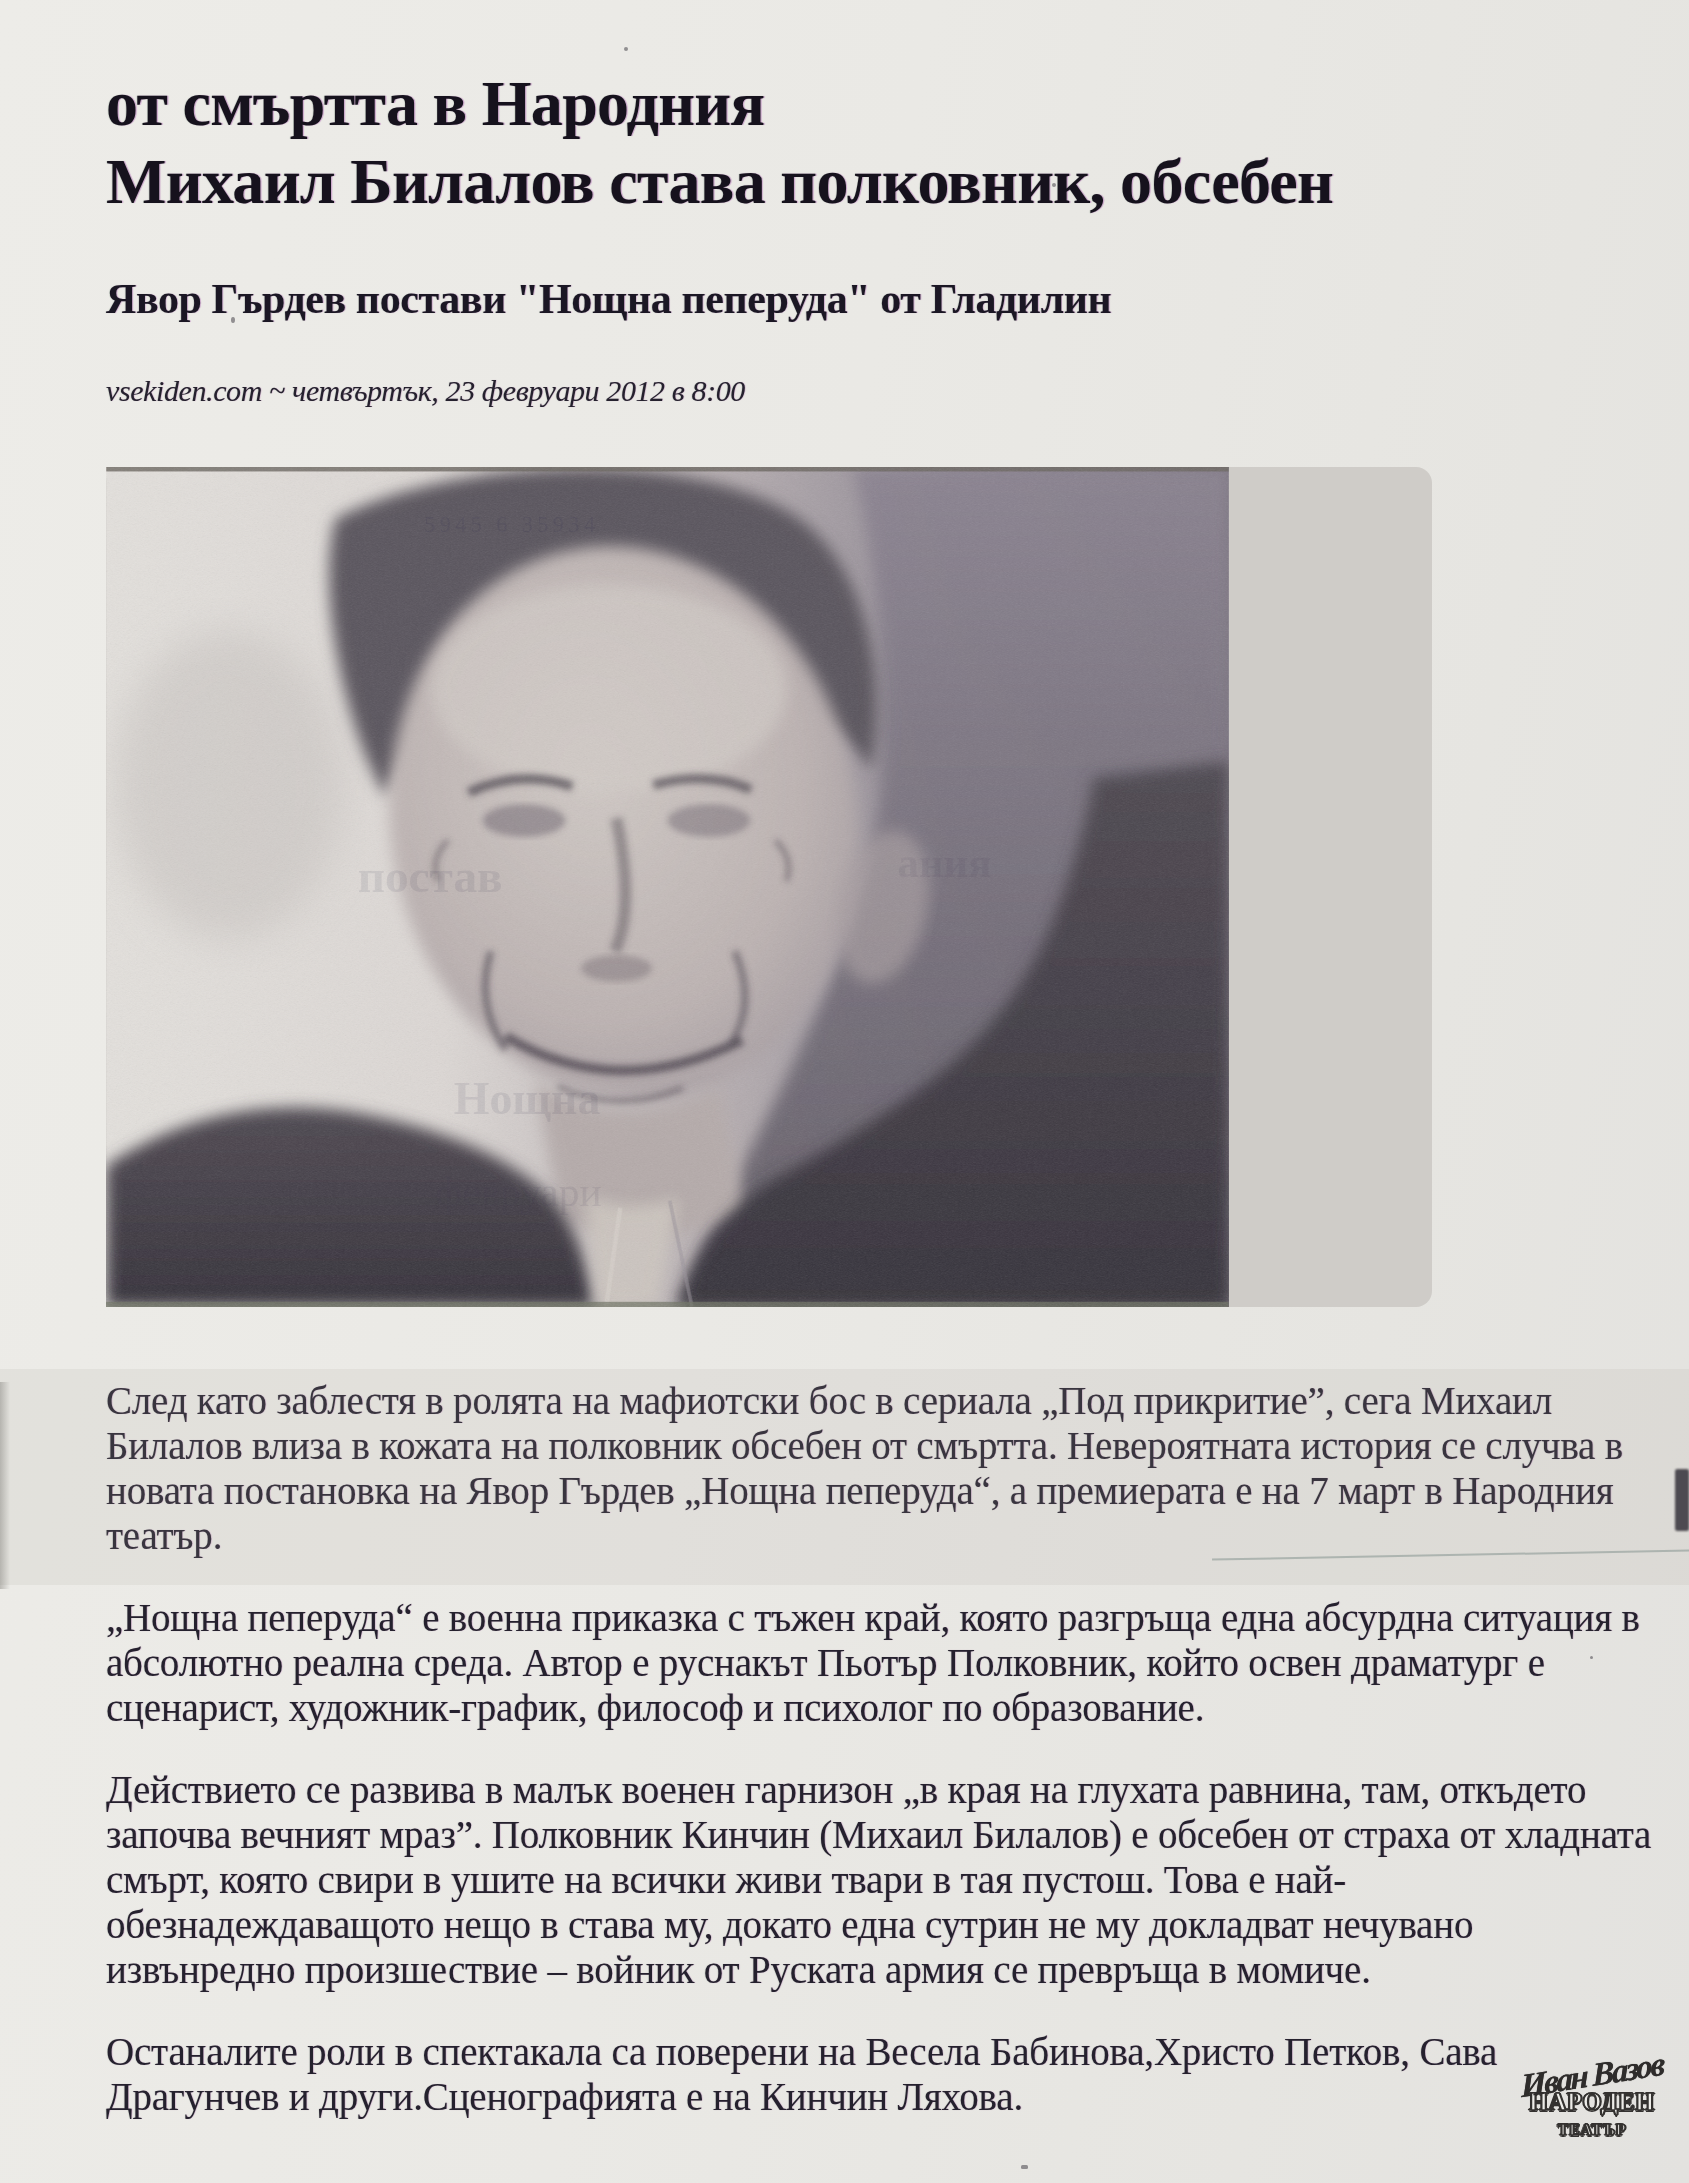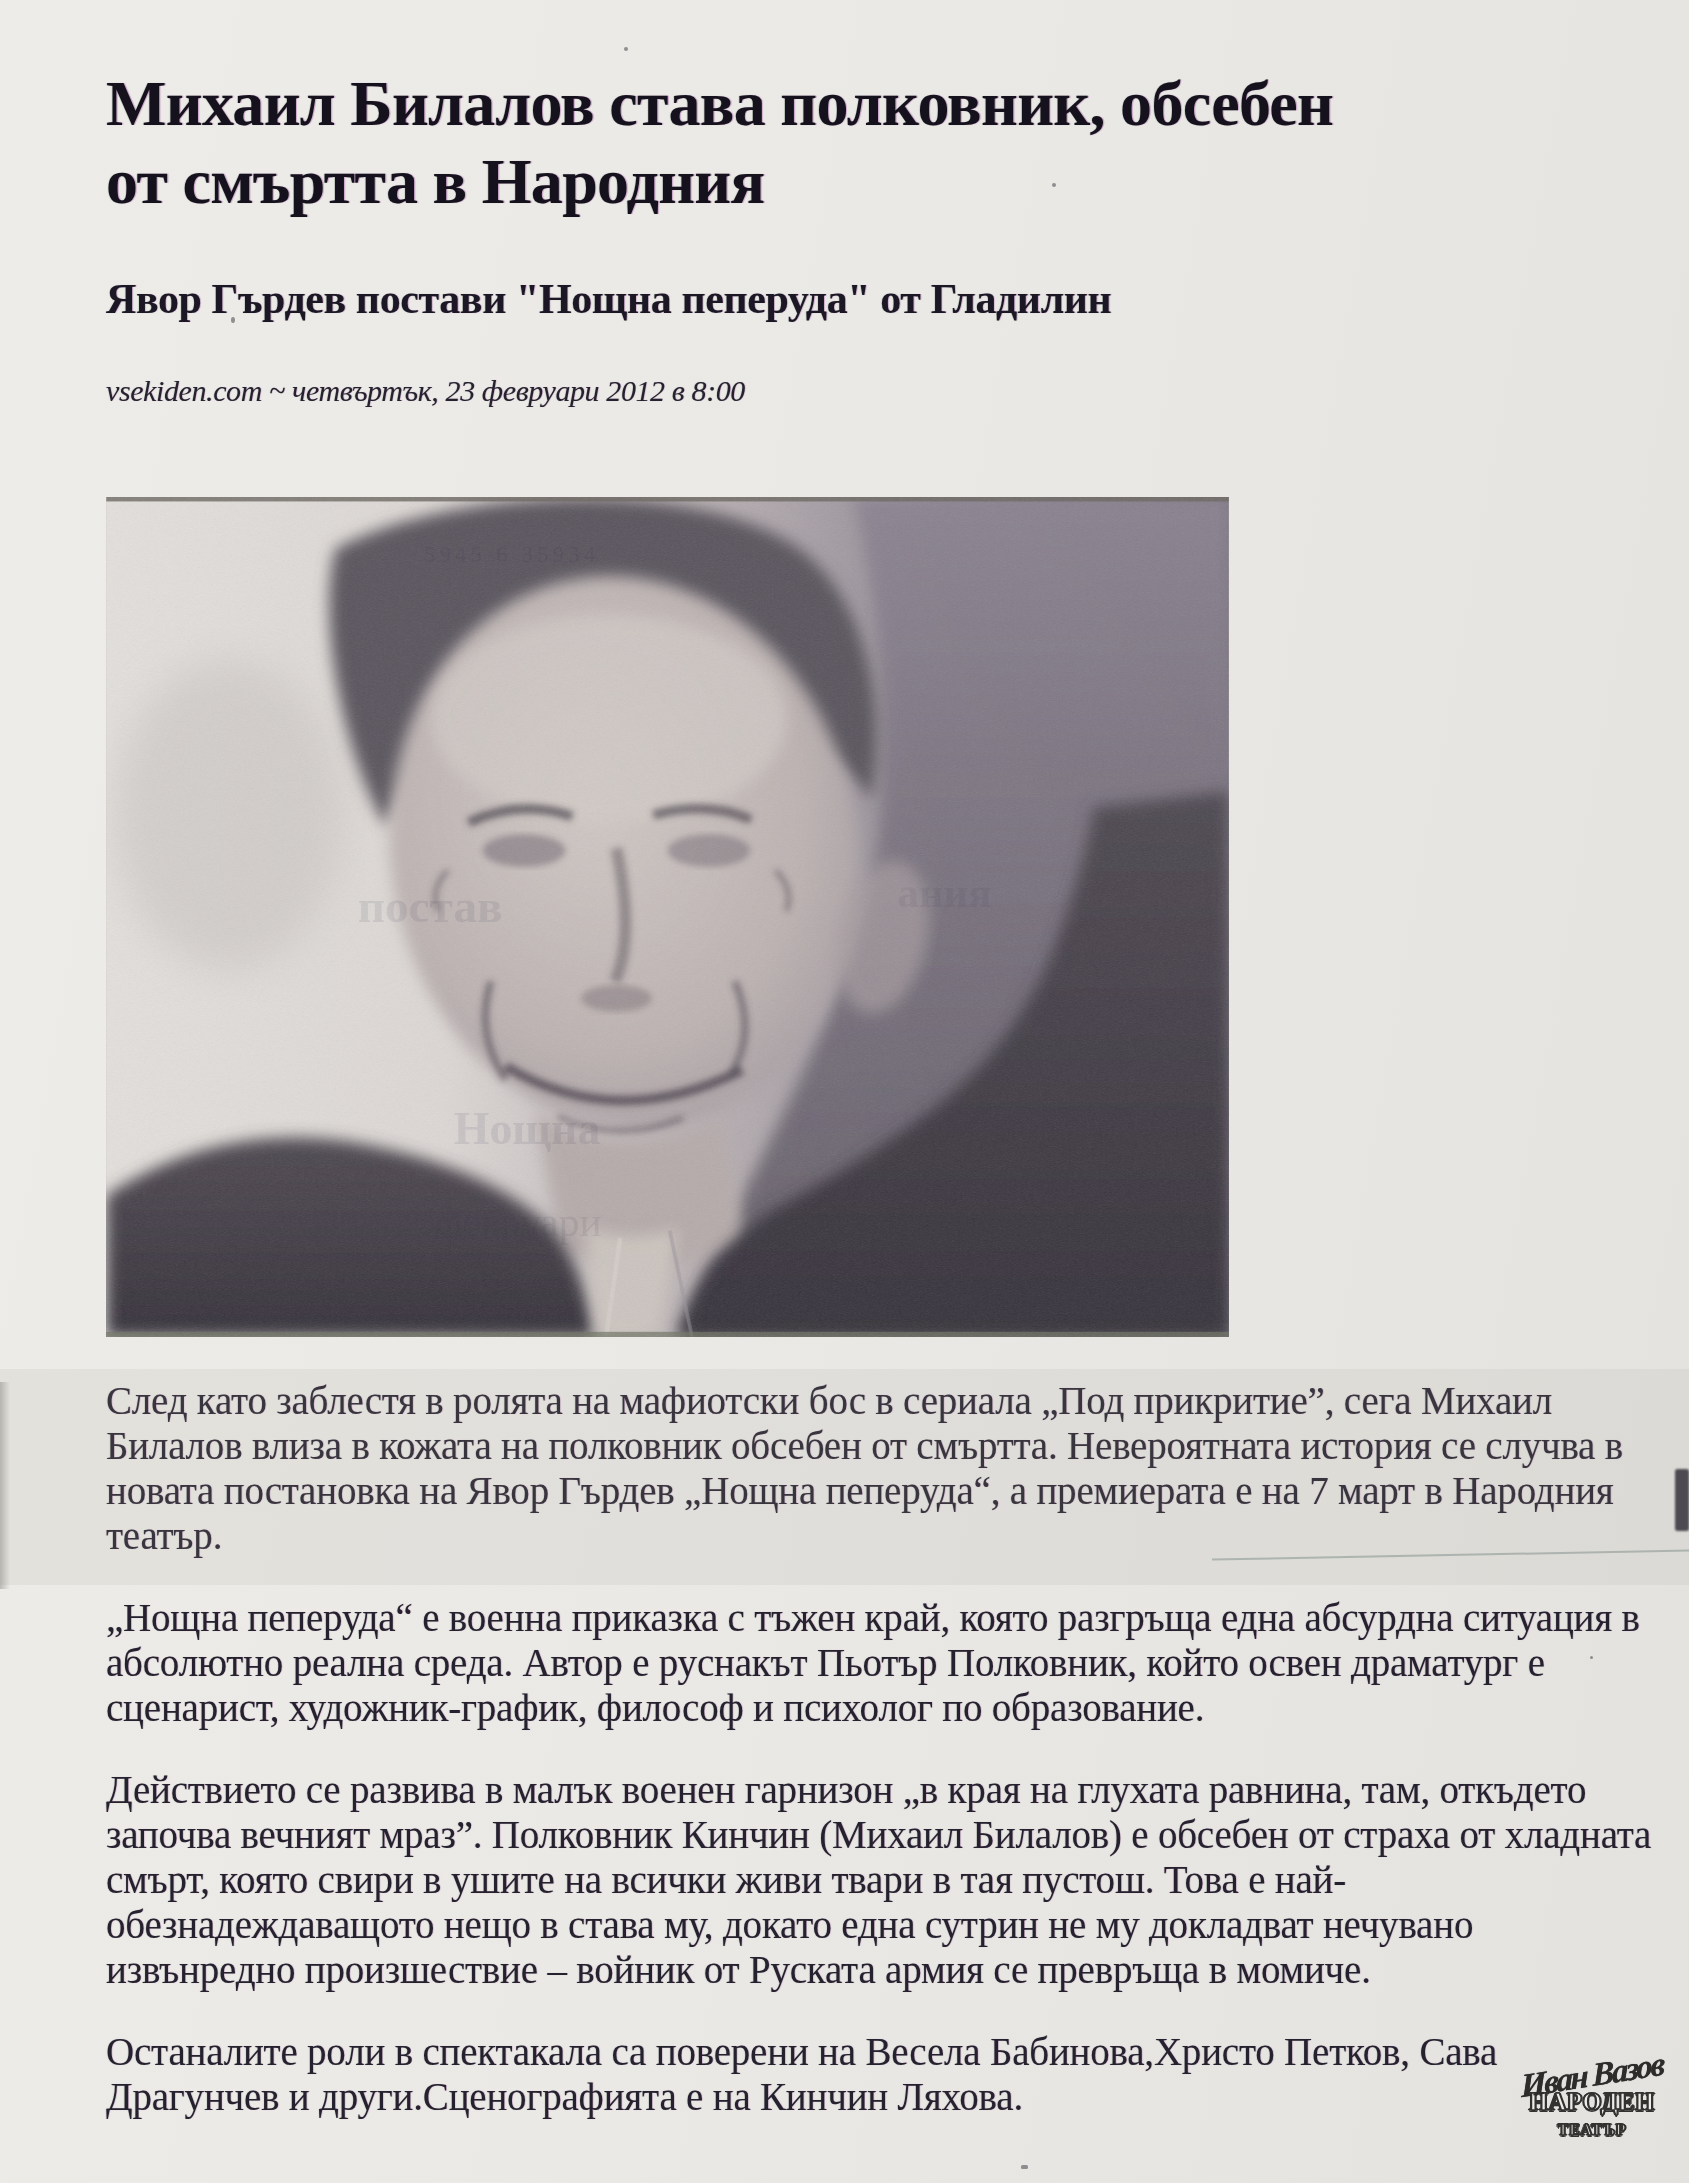--- a/index.html
+++ b/index.html
@@ -28,22 +28,23 @@
     position:absolute;left:106px;top:275px;width:1487px;
     font-size:42px;font-weight:700;letter-spacing:-0.4px;white-space:nowrap;
     color:#1b1724;
     text-shadow:0.9px 0 0.7px rgba(140,40,150,.3),-0.7px 0 0.7px rgba(50,90,60,.18);
   }
   .byline{
     position:absolute;left:106px;top:374px;width:1487px;
     font-size:30px;letter-spacing:-0.4px;white-space:nowrap;font-style:italic;
   }
   .photo{
-    position:absolute;left:106px;top:497px;width:1123px;height:840px;
+    position:absolute;left:106px;top:467px;width:1326px;height:840px;
     background:#cfccc8;
+    border-radius:16px;
   }
   .photo svg{display:block;}
   .bodytext{
     position:absolute;left:106px;top:1378px;width:1524px;
     font-size:39px;letter-spacing:-0.2px;
   }
   .bodytext p{margin:0 0 37px 0;padding:0;}
   .tline{display:block;line-height:45px;white-space:nowrap;}
   .logo{
     position:absolute;left:1518px;top:2057px;width:148px;text-align:center;
@@ -69,22 +70,22 @@
   .art-crease{left:1212px;top:1554px;width:481px;height:1.5px;background:rgba(125,142,138,.5);transform:rotate(-1.1deg);}
   .art-leftstreak{left:0;top:1382px;width:10.4px;height:207px;background:linear-gradient(90deg,rgba(115,113,108,.4),rgba(115,113,108,0));}
   .speck{width:4.4px;height:4.4px;border-radius:50%;background:rgba(55,52,60,.5);}
 </style>
 </head>
 <body>
 
 <div id="page">
 
   <div class="title">
+    <div>от смъртта в Народния</div>
     <div>Михаил Билалов става полковник, обсебен</div>
-    <div>от смъртта в Народния</div>
   </div>
 
   <div class="subtitle">Явор Гърдев постави "Нощна пеперуда" от Гладилин</div>
 
   <div class="byline scan-text">vsekiden.com ~ четвъртък, 23 февруари 2012 в 8:00</div>
 
   <div class="photo">
     <svg width="1123" height="840" viewBox="0 0 1518 1136" xmlns="http://www.w3.org/2000/svg">
       <defs>
         <linearGradient id="bgg" x1="0" y1="0" x2="1" y2="0">

